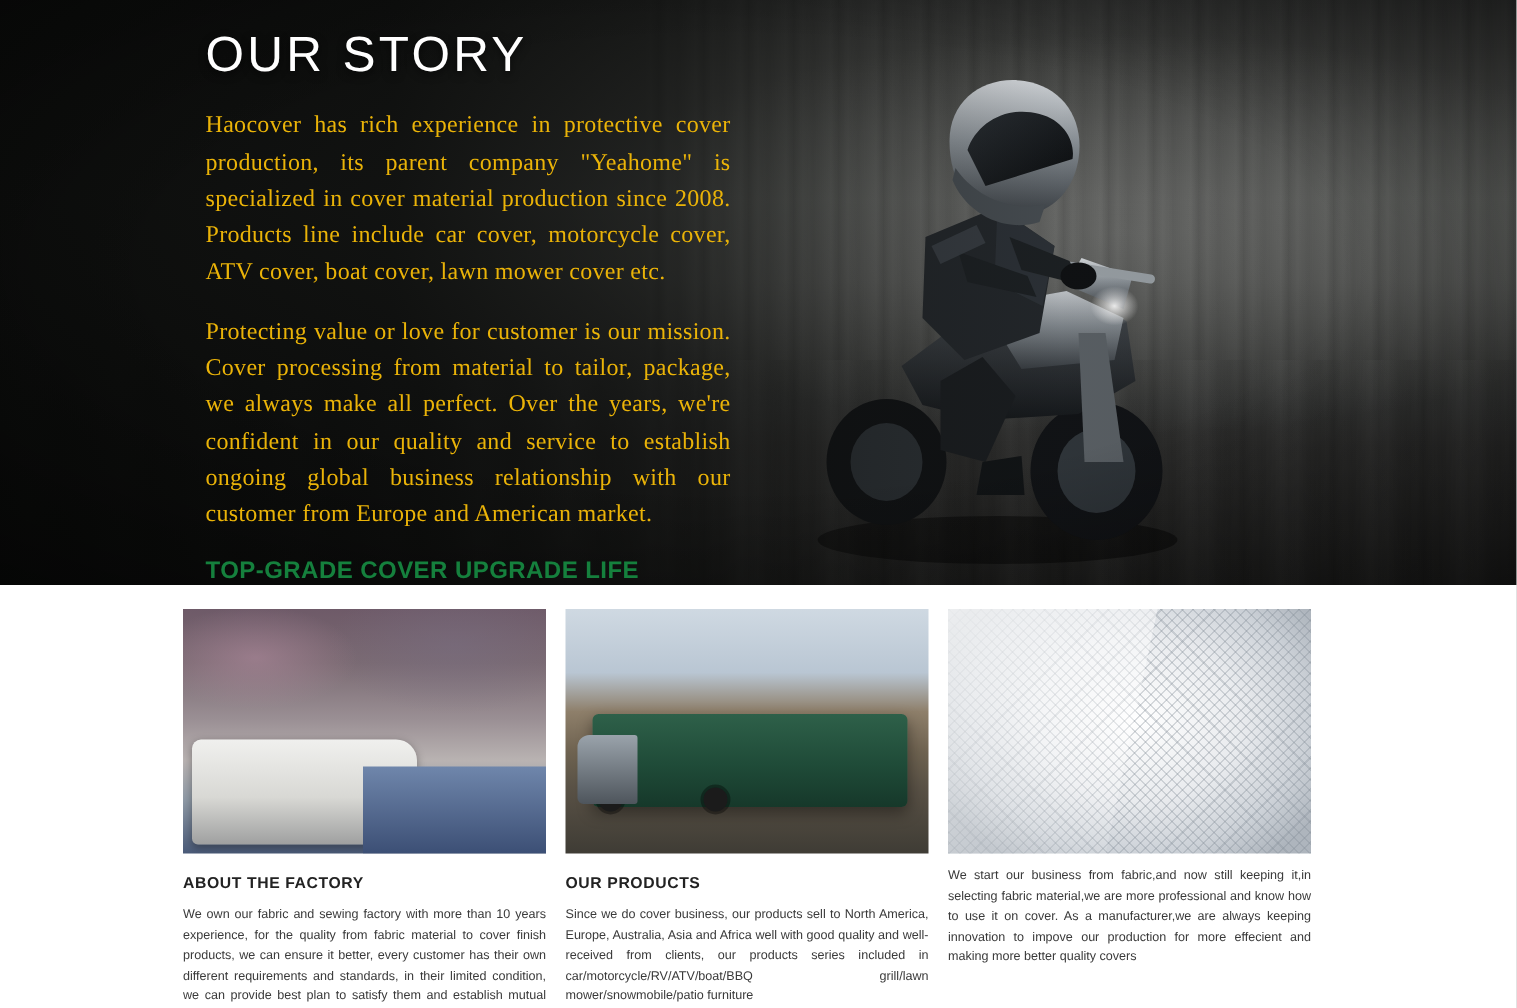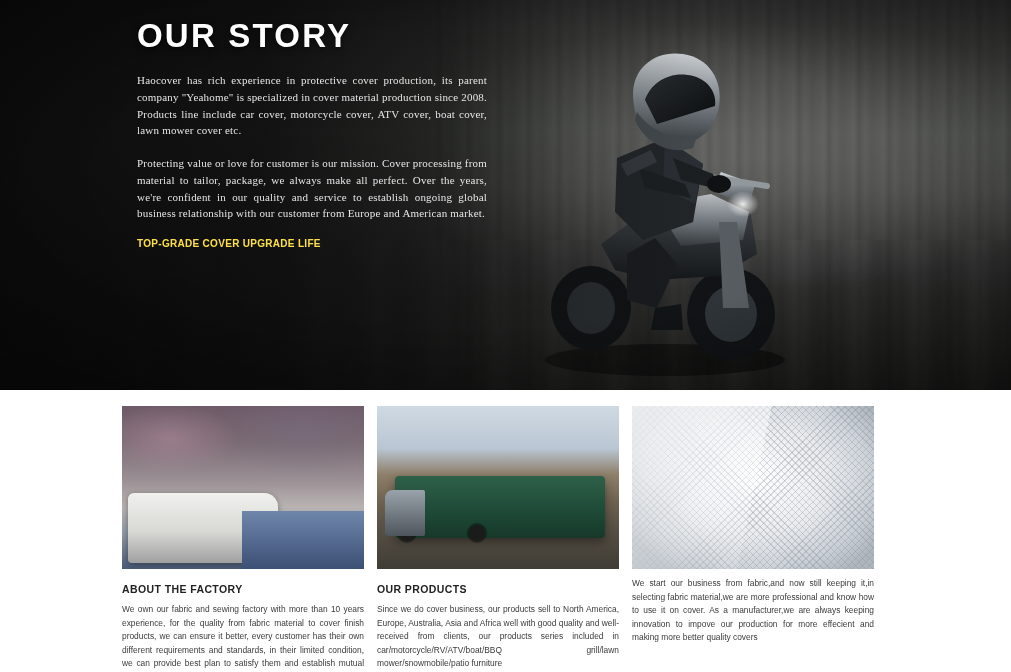--- a/index.html
+++ b/index.html
@@ -91,40 +91,40 @@
   .hero-copy {
     position: absolute;
     left: 137px;
     top: 18px;
     width: 350px;
     color: #ffffff;
     z-index: 5;
   }
   .hero-title {
     font-size: 33px;
-    font-weight: 700;
+    font-weight: 400;
     letter-spacing: 2.2px;
     line-height: 1.1;
     margin-bottom: 18px;
     text-shadow: 0 2px 6px rgba(0,0,0,0.6);
   }
   .hero-para {
     font-family: "Liberation Serif", serif;
-    font-size: 11px;
+    font-size: 16px;
     line-height: 1.52;
     letter-spacing: .2px;
-    color: #e5e5e5;
+    color: #eab308;
     margin-bottom: 16px;
     text-align: justify;
   }
   .hero-tagline {
-    font-size: 10px;
+    font-size: 16px;
     font-weight: 700;
     letter-spacing: .3px;
-    color: #fde047;
+    color: #15803d;
   }
 
   
   .lower {
     position: relative;
     width: 914px;
     height: 282px;
     background: #ffffff;
     padding-top: 16px;
   }

